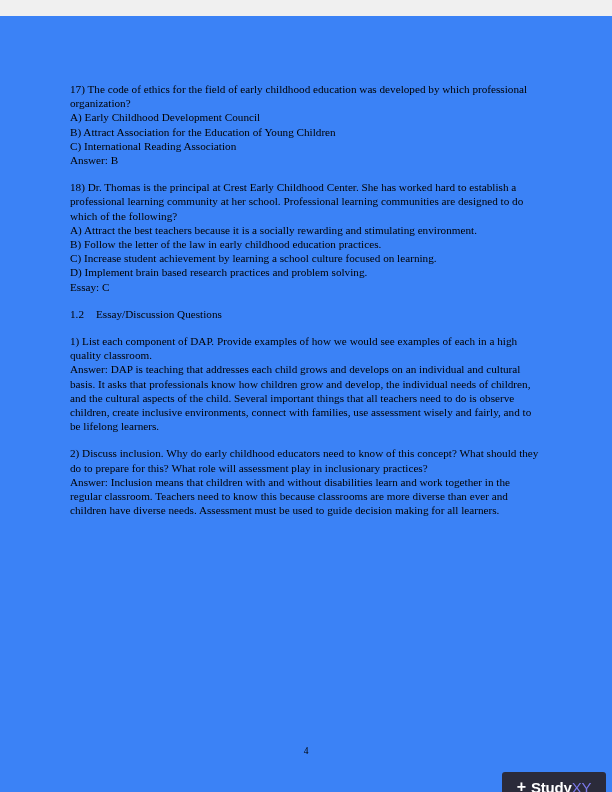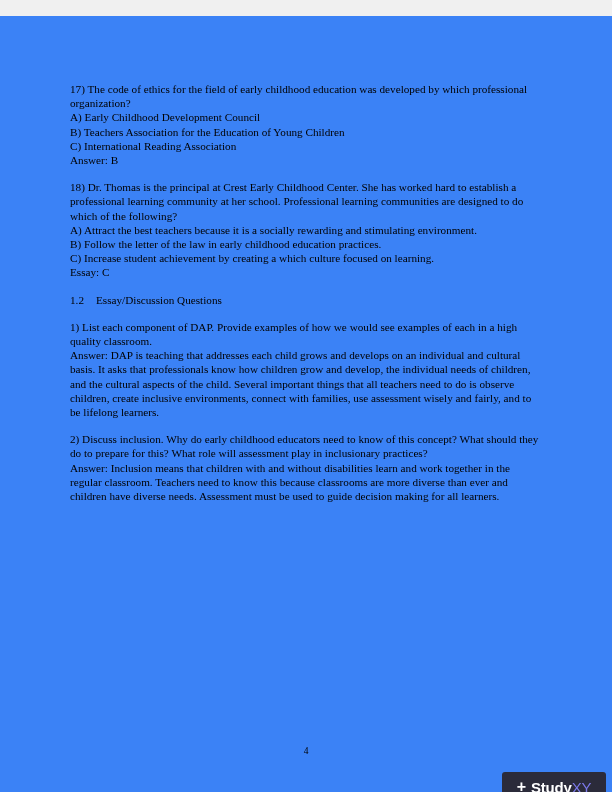--- a/index.html
+++ b/index.html
@@ -97,30 +97,31 @@
 </style>
 </head>
 <body>
 
 <div class="page">
   <div class="content">
 
     <div class="block">
       <p class="q-stem">17) The code of ethics for the field of early childhood education was developed by which professional organization?</p>
       <p>A) Early Childhood Development Council</p>
-      <p>B) Teachers Association for the Education of Young Children</p>
+      <p>B) Attract Association for the Education of Young Children</p>
       <p>C) International Reading Association</p>
       <p class="answer-line">Answer:  B</p>
     </div>
 
     <div class="block">
       <p class="q-stem">18) Dr. Thomas is the principal at Crest Early Childhood Center. She has worked hard to establish a professional learning community at her school. Professional learning communities are designed to do which of the following?</p>
       <p>A) Attract the best teachers because it is a socially rewarding and stimulating environment.</p>
       <p>B) Follow the letter of the law in early childhood education practices.</p>
-      <p>C) Increase student achievement by creating a which culture focused on learning.</p>
+      <p>C) Increase student achievement by learning a school culture focused on learning.</p>
+      <p>D) Implement brain based research practices and problem solving.</p>
       <p class="answer-line">Essay:  C</p>
     </div>
 
     <div class="block">
       <p class="section-head"><span class="sec-num">1.2</span><span>Essay/Discussion Questions</span></p>
     </div>
 
     <div class="block">
       <p class="q-stem">1) List each component of DAP. Provide examples of how we would see examples of each in a high quality classroom.</p>
       <p class="answer-line">Answer:  DAP is teaching that addresses each child grows and develops on an individual and cultural basis. It asks that professionals know how children grow and develop, the individual needs of children, and the cultural aspects of the child. Several important things that all teachers need to do is observe children, create inclusive environments, connect with families, use assessment wisely and fairly, and to be lifelong learners.</p>

